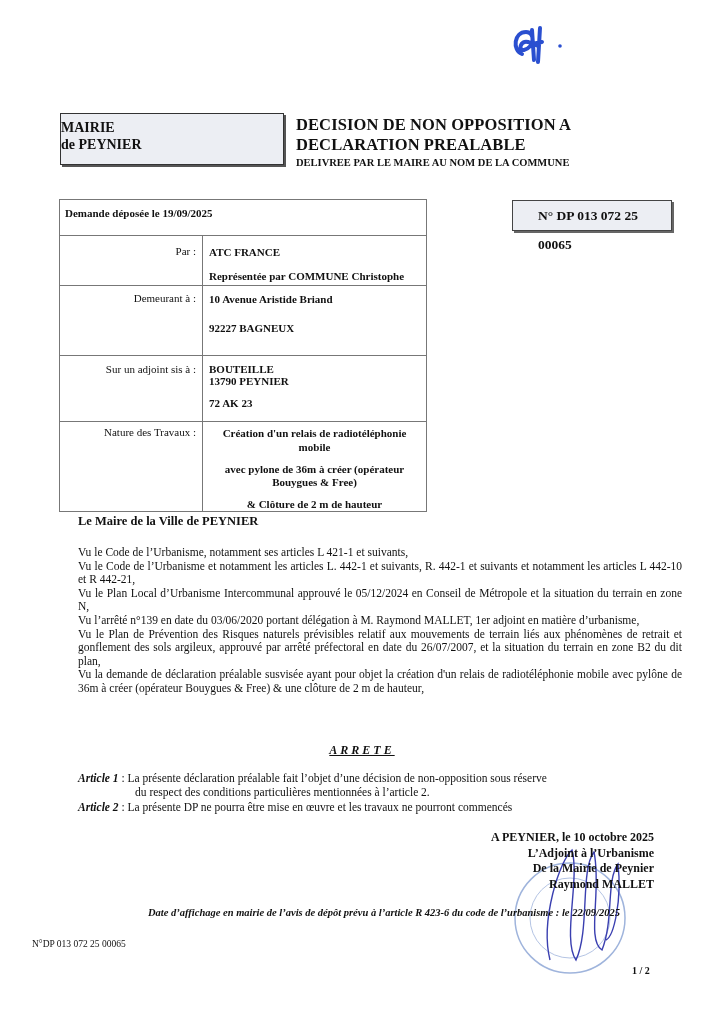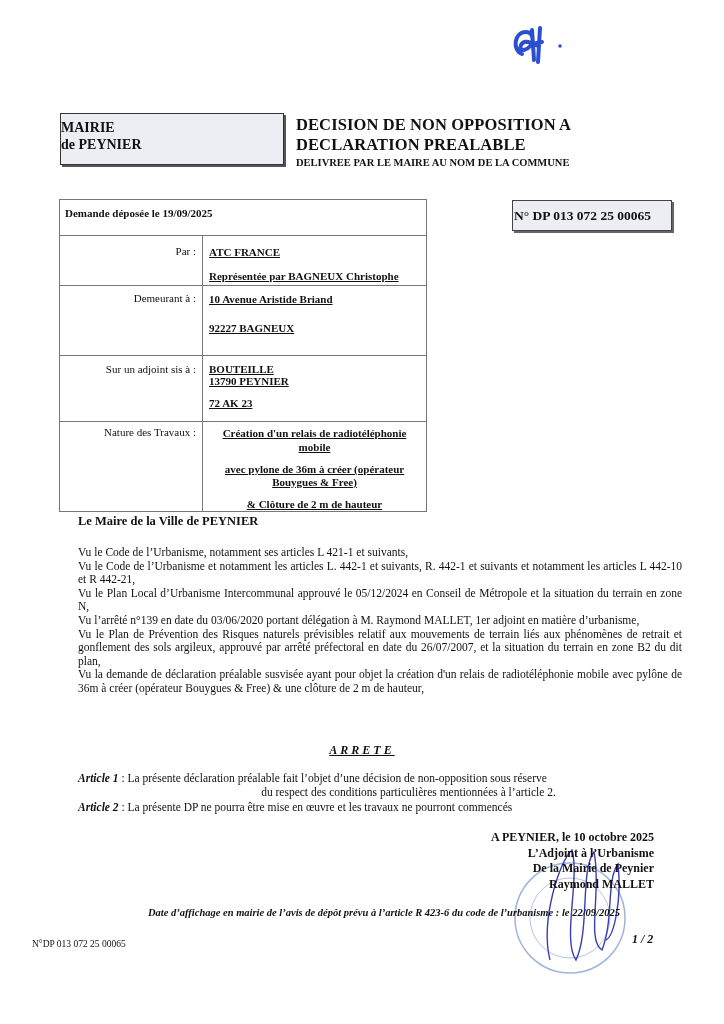--- a/index.html
+++ b/index.html
@@ -19,48 +19,48 @@
   #title-block { left: 296px; top: 115px; }
   #title-block .t1 { font-weight: bold; font-size: 16.5px; line-height: 20px; letter-spacing: 0.1px; }
   #title-block .t2 { font-weight: bold; font-size: 10.5px; line-height: 14px; margin-top: 1px; }
 
   
   #req-table { left: 59px; top: 199px; width: 368px; border-collapse: collapse;
     border: 1.3px solid #555; font-size: 11px; }
   #req-table td { border: 1px solid #777; vertical-align: top; padding: 0; }
   .lbl { width: 143px; text-align: right; padding-right: 6px !important; box-sizing: border-box; }
   .val { font-weight: bold; padding-left: 6px !important; }
-  .cell-line { line-height: 14px; text-decoration: underline; }
+  .cell-line { line-height: 14px; }
 
   
   #dp-box { left: 512px; top: 200px; width: 160px; height: 31px;
     background: #eceef3; border: 1.3px solid #444; box-shadow: 2px 2px 0 #666;
-    font-weight: bold; font-size: 13.5px; line-height: 29px; padding-left: 1px; box-sizing: border-box; }
+    font-weight: bold; font-size: 13.5px; line-height: 29px; padding-left: 25px; box-sizing: border-box; }
 
   
   #maire-title { left: 78px; top: 514px; font-weight: bold; font-size: 12.5px; }
   #vu-block { left: 78px; top: 546px; width: 604px; font-size: 11.5px; line-height: 13.6px; text-align: justify; }
   #vu-block p { margin: 0; }
 
   #arrete { left: 0; width: 724px; top: 743px; text-align: center;
     font-weight: bold; font-style: italic; text-decoration: underline; font-size: 12px; letter-spacing: 3px; }
 
   .article { left: 78px; width: 604px; font-size: 11.5px; line-height: 14px; }
   .article .alabel { font-style: italic; font-weight: bold; }
-  .article .cont { padding-left: 57px; text-align: center; }
+  .article .cont { padding-left: 57px; }
   #art1 { top: 771px; }
   #art2 { top: 800px; }
 
   #sig-block { right: 70px; top: 830px; text-align: right; font-weight: bold; font-size: 12px; line-height: 15.5px; }
 
   #affichage { left: 0; width: 724px; top: 907px; text-align: center;
     font-weight: bold; font-style: italic; font-size: 10.5px; padding-left: 22px; }
 
   #footer-ref { left: 32px; top: 939px; font-size: 9.5px; }
-  #page-num { left: 632px; top: 932px; font-weight: bold; font-size: 12px; font-style: italic; }
+  #page-num { left: 632px; top: 965px; font-weight: bold; font-size: 10px; }
 
   #stamp { left: 510px; top: 840px; width: 140px; height: 140px; pointer-events: none; }
 </style>
 </head>
 <body>
 
 <svg id="initials" class="abs" viewBox="0 0 70 46">
   <path d="M14 34 C4 30 6 12 18 12 C28 12 26 28 16 30 C10 31 12 20 20 22 L30 26 M24 10 L26 40 M32 8 L30 42 M24 24 L34 22" stroke="#2a4fd0" stroke-width="4" fill="none" stroke-linecap="round"></path>
   <circle cx="52" cy="26" r="1.8" fill="#2a4fd0"></circle>
 </svg>
@@ -78,21 +78,21 @@
 
 <table id="req-table" class="abs">
   <tbody>
       <tr>
     <td colspan="2" style="height:28px; padding:7px 0 0 5px; font-weight:bold;">Demande déposée le 19/09/2025</td>
   </tr>
   <tr>
     <td class="lbl" style="height:50px; padding-top:9px;">Par :</td>
     <td class="val" style="padding-top:9px;">
       <div class="cell-line">ATC FRANCE</div>
-      <div class="cell-line" style="margin-top:10px">Représentée par BAGNEUX Christophe</div>
+      <div class="cell-line" style="margin-top:10px">Représentée par COMMUNE Christophe</div>
     </td>
   </tr>
   <tr>
     <td class="lbl" style="height:70px; padding-top:6px;">Demeurant à :</td>
     <td class="val" style="padding-top:6px;">
       <div class="cell-line">10  Avenue Aristide Briand</div>
       <div class="cell-line" style="margin-top:15px">92227 BAGNEUX</div>
     </td>
   </tr>
   <tr>

